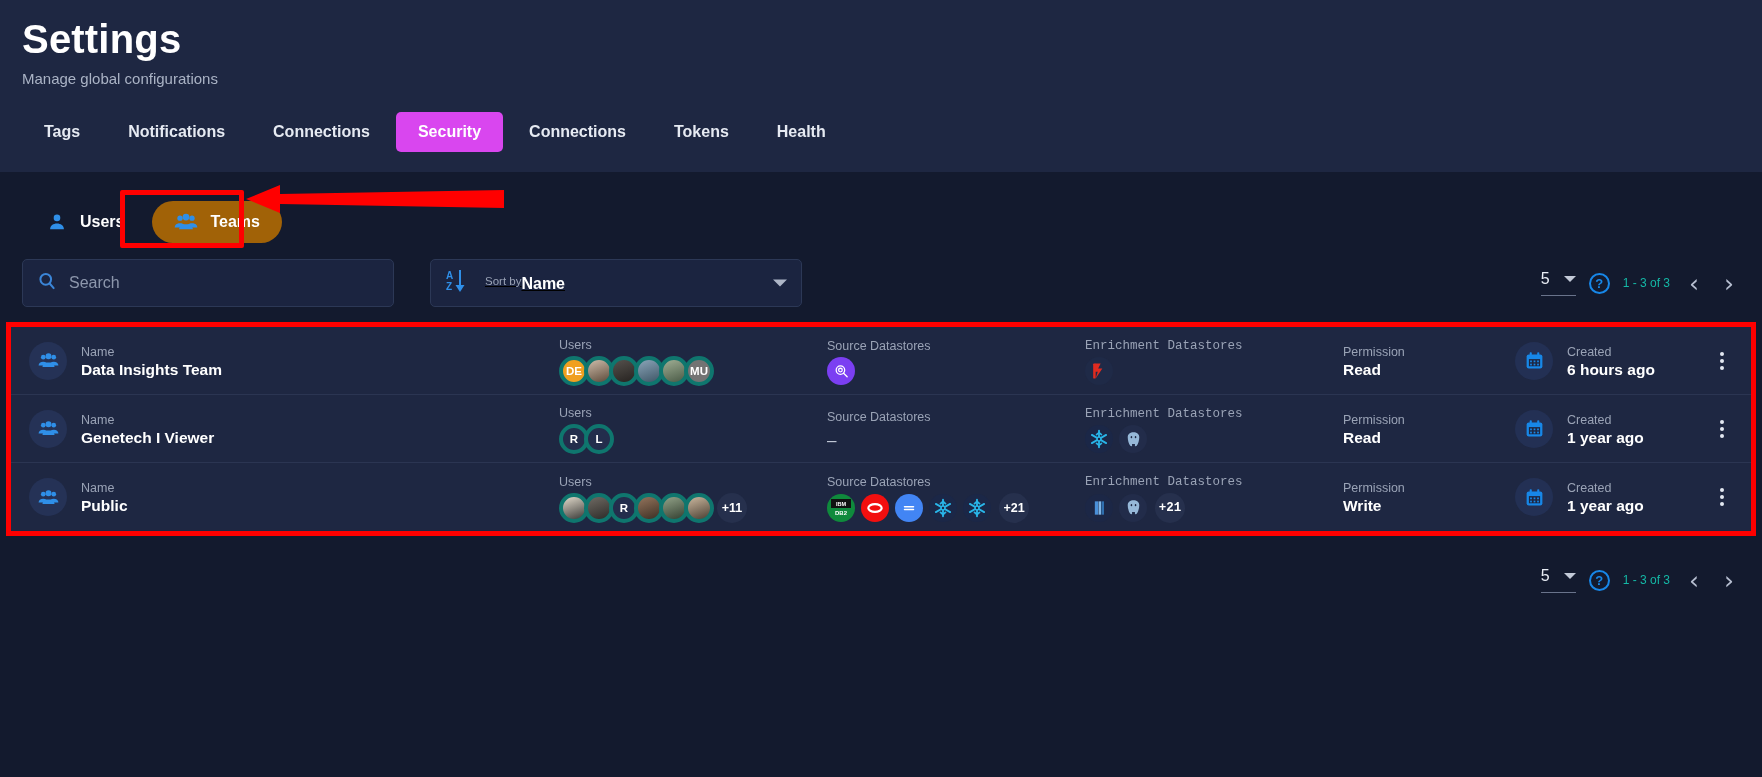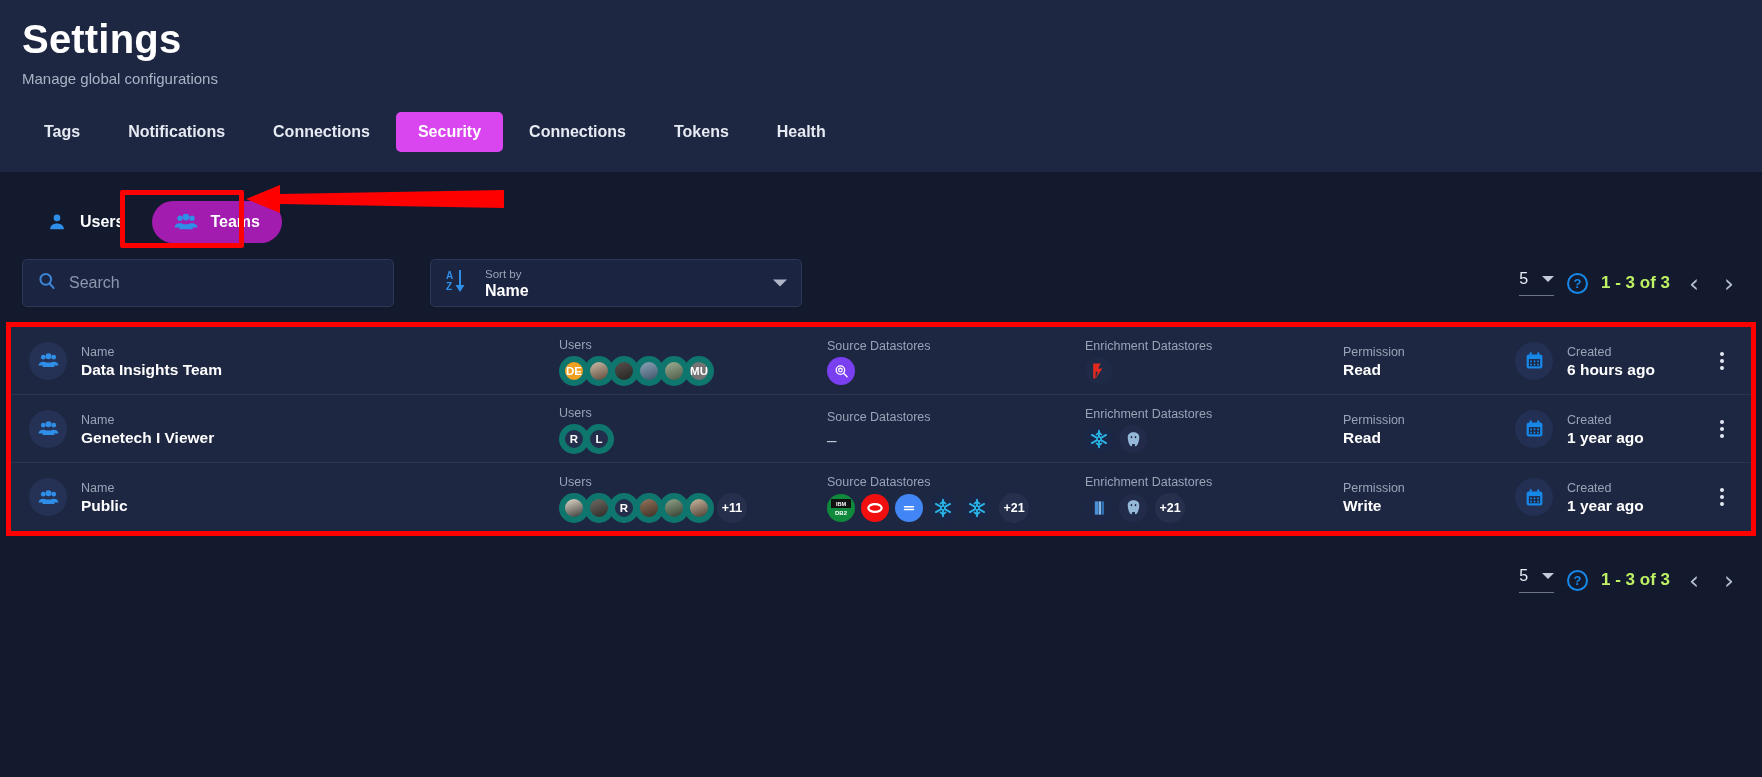--- a/index.html
+++ b/index.html
@@ -76,21 +76,21 @@
     height: 78px;
   }
   .subnav-item {
     display: flex; align-items: center; gap: 12px;
     padding: 10px 22px;
     border-radius: 22px;
     font-size: 16px; font-weight: bold;
     color: #ffffff;
     cursor: pointer;
   }
-  .subnav-item.active { background: #a21caf; }
+  .subnav-item.active { background: #a16207; }
   .icon-users-single, .icon-users-group { display:block; }
 
   
   .anno-box {
     position: absolute;
     left: 120px; top: 190px;
     width: 124px; height: 58px;
     border: 5px solid #ff0000;
     border-radius: 2px;
     pointer-events: none;
@@ -125,21 +125,21 @@
     width: 372px; height: 48px;
     background: #1b2440;
     border: 1px solid #2c3856;
     border-radius: 5px;
     display: flex; align-items: center;
     gap: 14px;
     padding: 0 14px;
     cursor: pointer;
     position: relative;
   }
-  .sort-labels { display: flex; flex-direction: column; justify-content: center; }
+  .sort-labels { display: flex; flex-direction: row; justify-content: center; text-decoration: underline; }
   .sort-caption { font-size: 11.5px; color: #9aa3b6; line-height: 14px; }
   .sort-value { font-size: 16px; font-weight: bold; color: #fff; line-height: 19px; }
   .caret-down {
     position: absolute; right: 14px; top: 50%;
     transform: translateY(-50%);
     width: 0; height: 0;
     border-left: 7px solid transparent;
     border-right: 7px solid transparent;
     border-top: 7px solid #aeb6c7;
   }
@@ -163,21 +163,21 @@
     border-right: 6px solid transparent;
     border-top: 6px solid #c3cad8;
   }
   .help-circle {
     width: 21px; height: 21px; border-radius: 50%;
     border: 2px solid #1787e8;
     color: #1787e8; font-size: 13px; font-weight: bold;
     display: flex; align-items: center; justify-content: center;
     cursor: pointer; flex: none;
   }
-  .pager-range { color: #bef264; font-size: 17px; white-space: nowrap; font-weight: bold; }
+  .pager-range { color: #14b8a6; font-size: 12px; white-space: nowrap; }
   .chev {
     color: #b6bed0; font-size: 25px; line-height: 1;
     cursor: pointer; padding: 0 6px;
     font-family: "DejaVu Sans", sans-serif;
   }
 
   
   .table-wrap {
     margin: 6px 6px 0 6px;
     border: 5px solid #ff0000;
@@ -197,37 +197,37 @@
 
   .c-name { width: 530px; display: flex; align-items: center; gap: 14px; }
   .team-avatar {
     width: 38px; height: 38px; border-radius: 50%;
     background: #253256;
     display: flex; align-items: center; justify-content: center;
     flex: none;
   }
   .c-users { width: 268px; }
   .c-source { width: 258px; }
-  .c-enrich { width: 258px; }
+  .c-enrich { width: 258px; font-family: Liberation Mono, monospace; }
   .c-perm { width: 172px; }
   .c-created { display: flex; align-items: center; gap: 14px; width: 200px; }
   .cal-avatar {
     width: 38px; height: 38px; border-radius: 50%;
     background: #233054;
     display: flex; align-items: center; justify-content: center;
     flex: none;
   }
 
   .chips { display: flex; align-items: center; margin-top: 3px; }
   .chip {
     width: 30px; height: 30px; border-radius: 50%;
     display: flex; align-items: center; justify-content: center;
     font-size: 11.5px; font-weight: bold; color: #fff;
     margin-right: -5px;
-    border: 6px solid #0f766e;
+    border: 4px solid #0f766e;
     overflow: hidden;
     flex: none;
     position: relative;
   }
   .chip.plain { margin-right: 6px; border: none; width: 28px; height: 28px; }
   .chip.more {
     background: #26304d; color: #ffffff; font-size: 12.5px;
     margin-left: 8px; margin-right: 0; border: none;
   }
   .ds { margin-right: 5px; margin-left: 0; }

